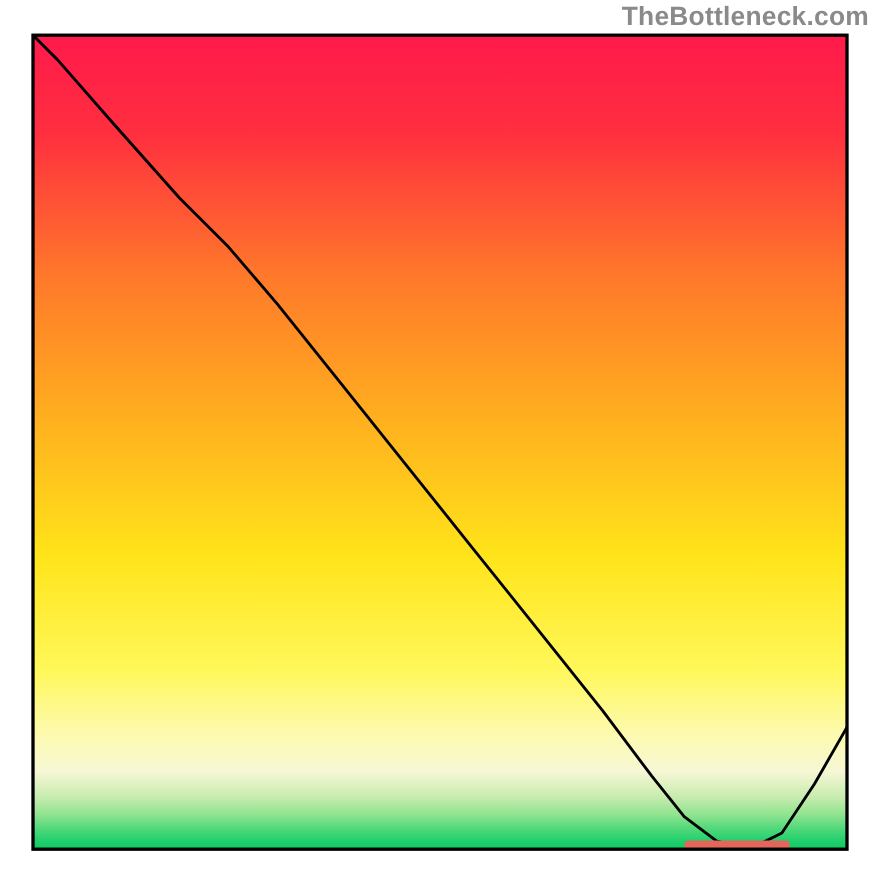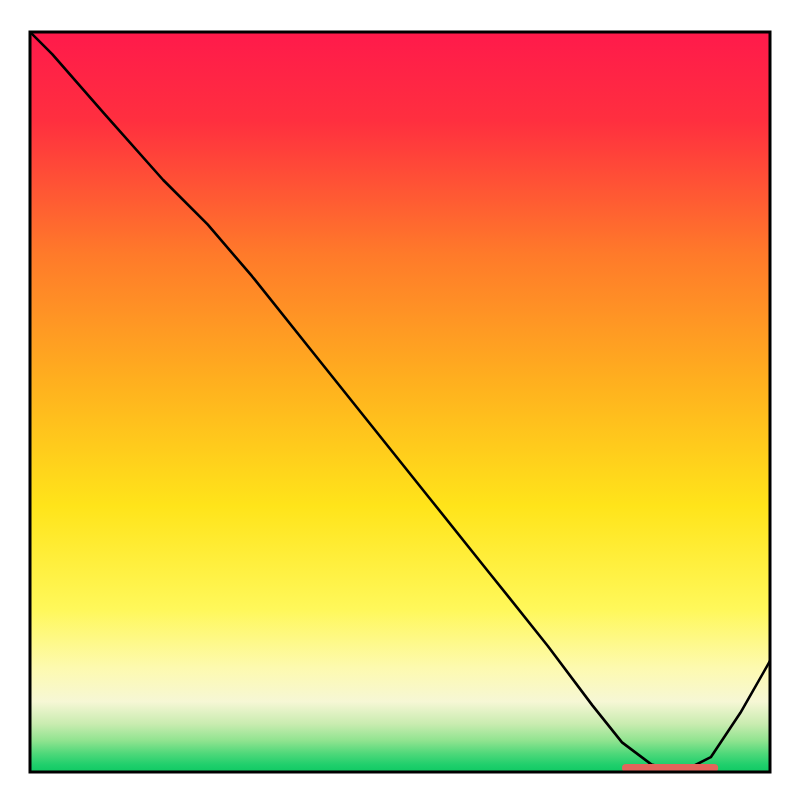--- a/index.html
+++ b/index.html
@@ -29,20 +29,21 @@
   svg.chart {
     position: absolute;
     left: 0;
     top: 0;
   }
 </style>
 </head>
 <body>
 
 <div class="stage">
+  <div class="watermark">TheBottleneck.com</div>
   <svg class="chart" width="800" height="800" viewBox="0 0 800 800">
     <defs>
       <linearGradient id="bg-grad" x1="0" y1="0" x2="0" y2="1">
           <stop offset="0.00%" stop-color="#ff1a4b"></stop>
           <stop offset="12.00%" stop-color="#ff2f3f"></stop>
           <stop offset="30.00%" stop-color="#ff7a2a"></stop>
           <stop offset="48.00%" stop-color="#ffb21e"></stop>
           <stop offset="64.00%" stop-color="#ffe41a"></stop>
           <stop offset="78.00%" stop-color="#fff85a"></stop>
           <stop offset="86.00%" stop-color="#fdfab0"></stop>

